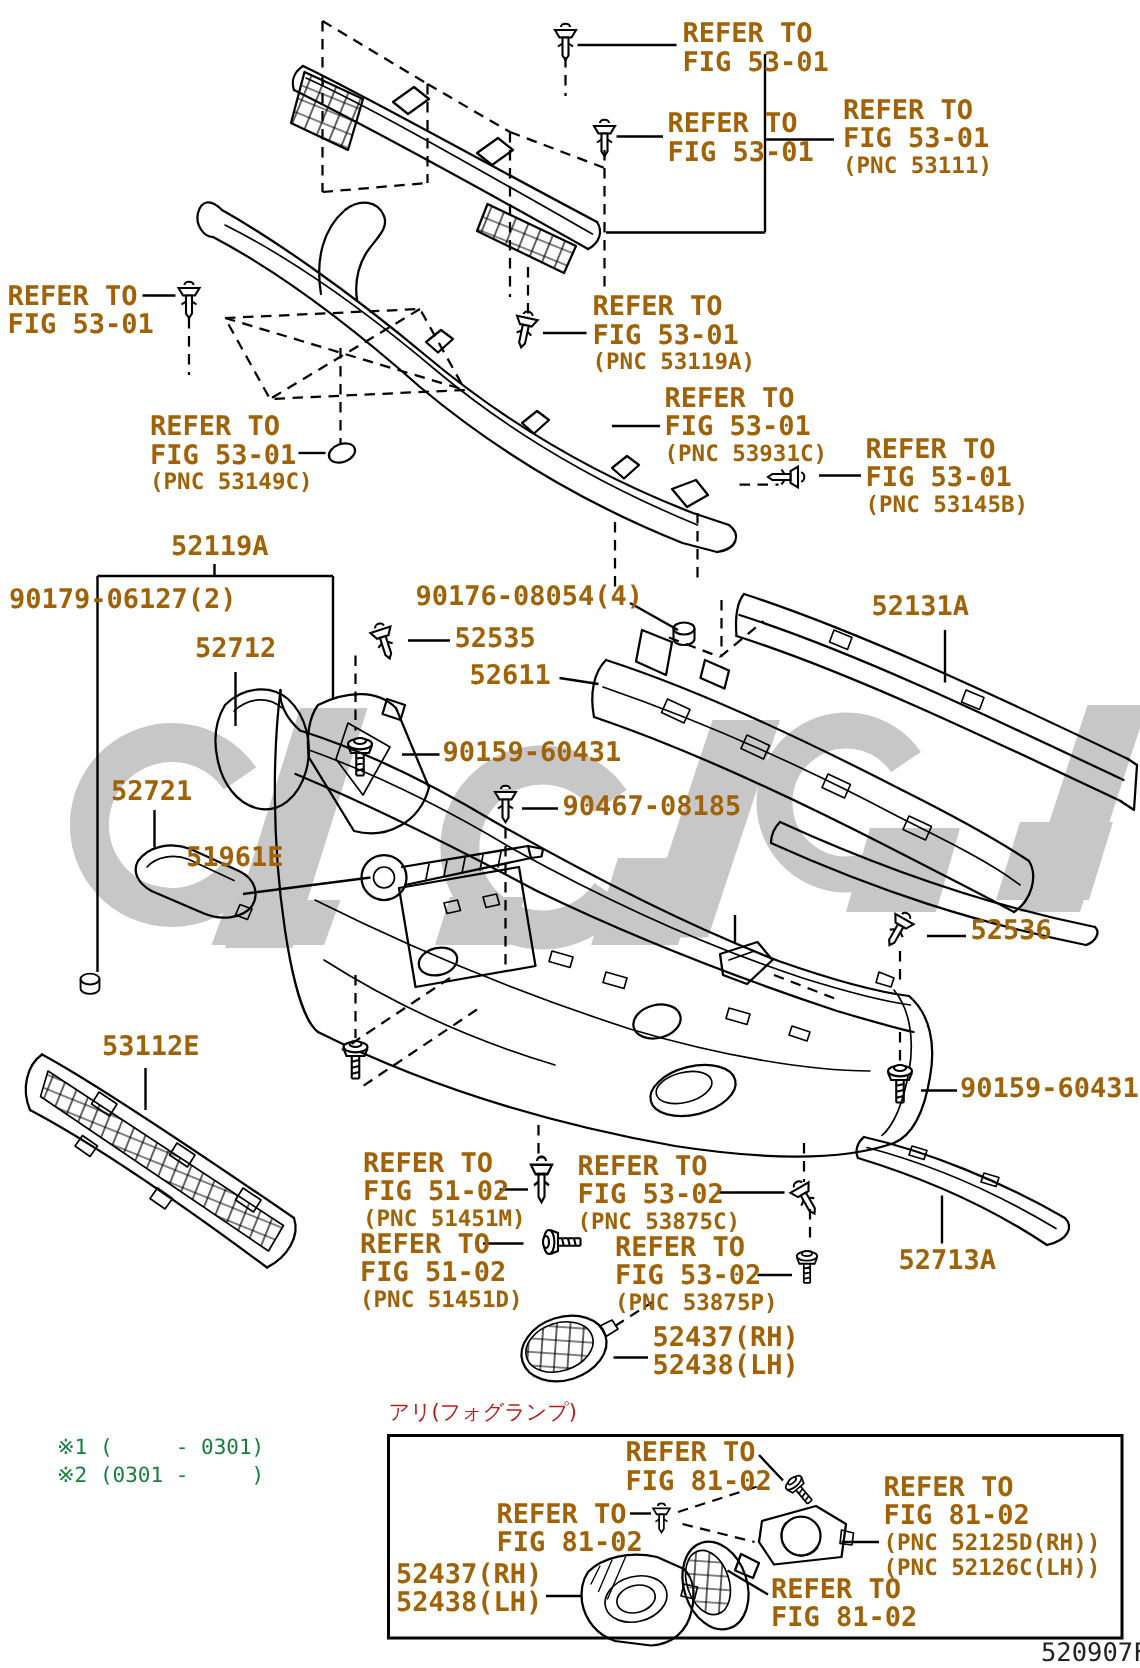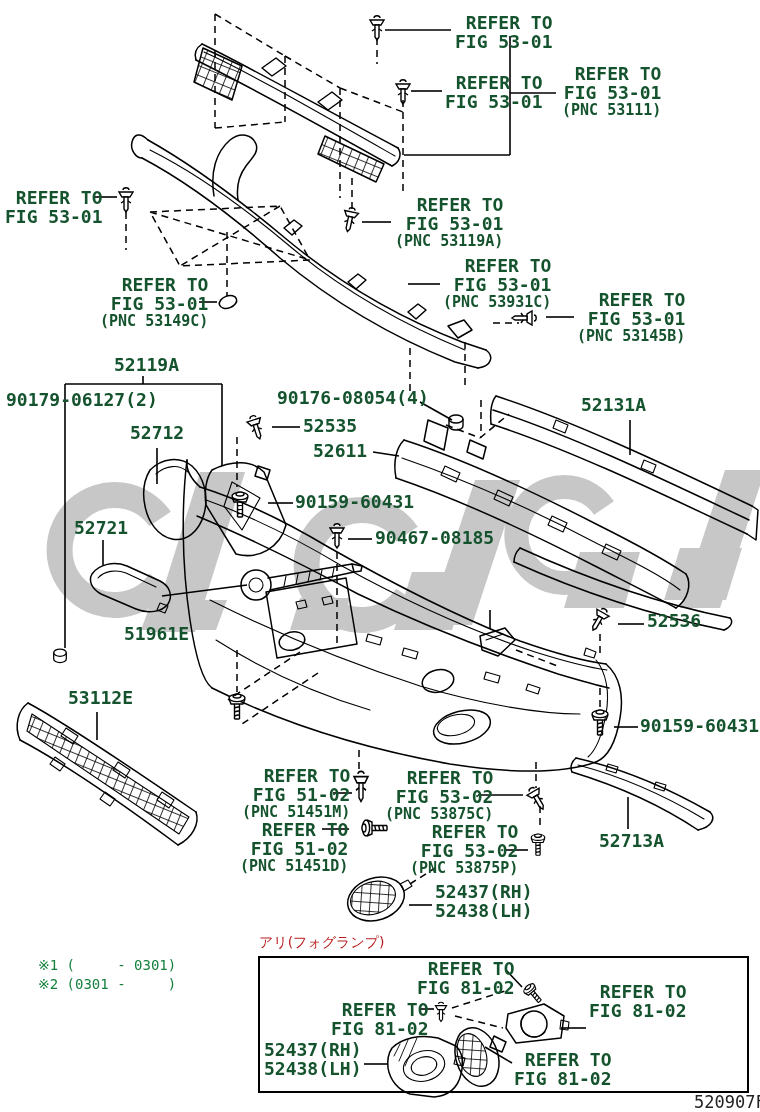--- a/index.html
+++ b/index.html
@@ -1,20 +1,20 @@
 <!DOCTYPE html>
 <html><head>
 <meta charset="utf-8">
 <style>
   html,body{margin:0;padding:0;background:#fff;}
   #stage{position:relative;width:760px;height:1112px;background:#fff;overflow:hidden;
          font-family:"DejaVu Sans Mono",monospace;}
   #art{position:absolute;left:0;top:0;}
-  .lbl{position:absolute;font:bold 18px/19px "DejaVu Sans Mono",monospace;color:#14532d;
-       white-space:pre-line;letter-spacing:0;text-align:right;}
+  .lbl{position:absolute;font:bold 18px/19px "DejaVu Sans Mono",monospace;color:#a16207;
+       white-space:pre-line;letter-spacing:0;}
   .pnc{display:block;font-weight:bold;font-size:15px;line-height:17px;white-space:pre-line;}
   .two{white-space:pre-line;}
   .note{position:absolute;font:14px/19px "DejaVu Sans Mono","DejaVu Sans",monospace;color:#15803d;white-space:pre;}
   .pref{font-size:13px;font-weight:bold;font-family:"DejaVu Sans","DejaVu Sans Mono",sans-serif;}
   .code{position:absolute;font:17px/20px "DejaVu Sans Mono",monospace;color:#222;}
   .fogtitle{position:absolute;font:14px/16px "DejaVu Sans","Liberation Sans",sans-serif;color:#b91c1c;}
   .fogbox{position:absolute;left:258px;top:956px;width:487px;height:133px;border:2px solid #000;}
 </style>
 </head>
 <body>
@@ -326,21 +326,21 @@
 <div class="lbl" style="left:114px;top:355px">52119A</div>
 <div class="lbl" style="left:6px;top:390px">90179-06127(2)</div>
 <div class="lbl" style="left:277px;top:388px">90176-08054(4)</div>
 <div class="lbl" style="left:581px;top:395px">52131A</div>
 <div class="lbl" style="left:130px;top:423px">52712</div>
 <div class="lbl" style="left:303px;top:416px">52535</div>
 <div class="lbl" style="left:313px;top:441px">52611</div>
 <div class="lbl" style="left:295px;top:492px">90159-60431</div>
 <div class="lbl" style="left:74px;top:518px">52721</div>
 <div class="lbl" style="left:375px;top:528px">90467-08185</div>
-<div class="lbl" style="left:124px;top:624px">51961E</div>
+<div class="lbl" style="left:124px;top:562px">51961E</div>
 <div class="lbl" style="left:647px;top:611px">52536</div>
 <div class="lbl" style="left:68px;top:688px">53112E</div>
 <div class="lbl" style="left:640px;top:716px">90159-60431</div>
 
 
 <div class="lbl" style="left:242px;top:766px"><span class="two">REFER TO
 FIG 51-02</span><span class="pnc">(PNC 51451M)</span></div>
 <div class="lbl" style="left:385px;top:768px"><span class="two">REFER TO
 FIG 53-02</span><span class="pnc">(PNC 53875C)</span></div>
 <div class="lbl" style="left:240px;top:820px"><span class="two">REFER TO
@@ -356,21 +356,22 @@
 <div class="note" style="left:38px;top:975px">※2 (0301 -     )</div>
 
 <div class="fogtitle" style="left:259px;top:934px">アリ(フォグランプ)</div>
 <div class="fogbox"></div>
 
 <div class="lbl" style="left:417px;top:959px">REFER TO
 FIG 81-02</div>
 <div class="lbl" style="left:331px;top:1000px">REFER TO
 FIG 81-02</div>
 <div class="lbl" style="left:589px;top:982px"><span class="two">REFER TO
-FIG 81-02</span></div>
+FIG 81-02</span><span class="pnc">(PNC 52125D(RH))
+(PNC 52126C(LH))</span></div>
 <div class="lbl" style="left:514px;top:1050px">REFER TO
 FIG 81-02</div>
 <div class="lbl" style="left:264px;top:1040px">52437(RH)
 52438(LH)</div>
 
 <div class="code" style="left:694px;top:1092px">520907F</div>
 
 </div>
 
 </body></html>

